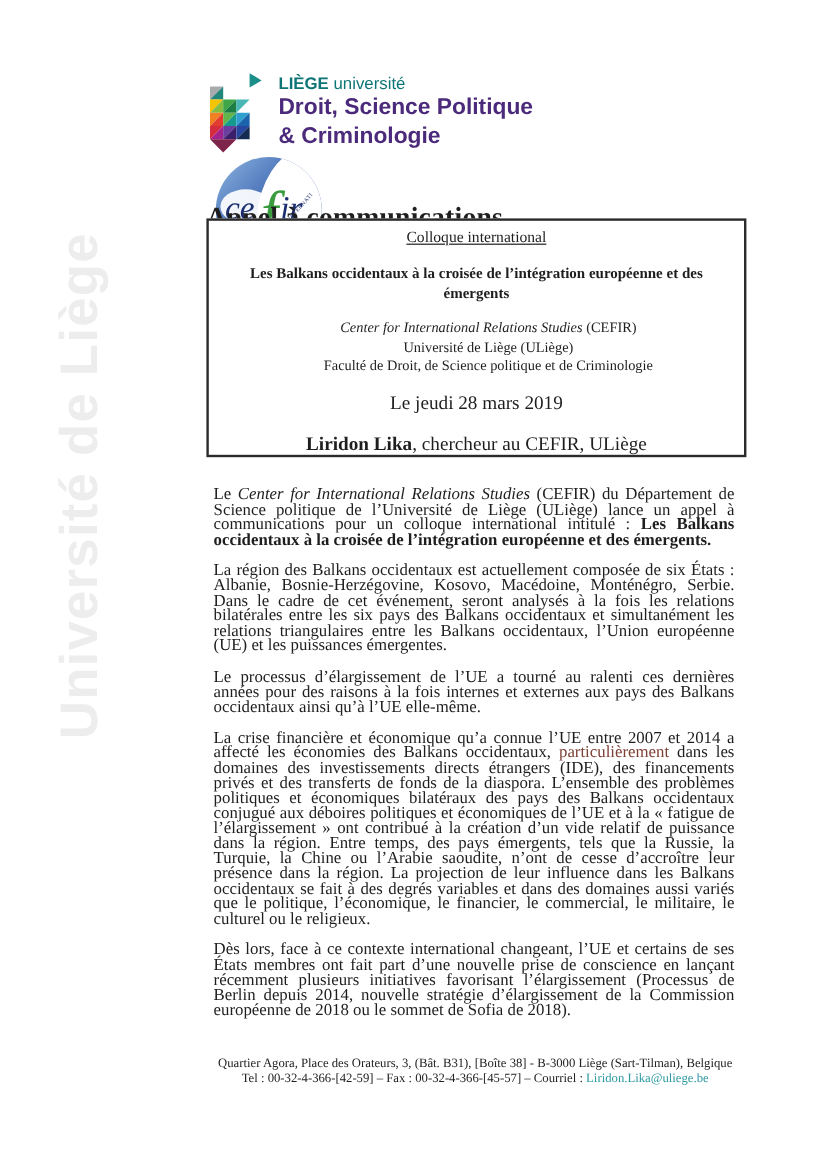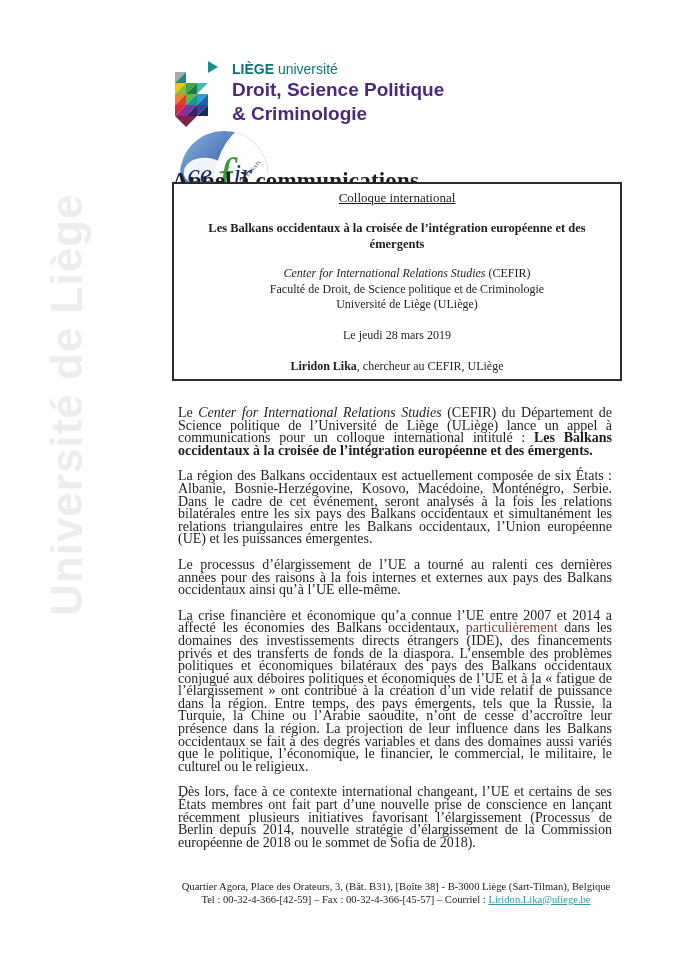--- a/index.html
+++ b/index.html
@@ -26,33 +26,33 @@
     font-size:23px;font-weight:bold;letter-spacing:0.2px;
   }
   .head-box{
     position:absolute;top:182px;left:172px;width:446px;height:189px;
     border:2px solid #2b2b2b;text-align:center;background:#fff;
     padding-top:6px;box-sizing:content-box;
   }
   .box-subtitle{font-size:13px;text-decoration:underline;}
   .box-heading{font-size:12.5px;font-weight:bold;line-height:16px;margin-top:14px;padding:0 6px;}
   .box-org{font-size:12px;line-height:15.5px;margin-top:14px;margin-left:20px;}
-  .box-date{font-size:12px;margin-top:15px;}
-  .box-author{font-size:12px;margin-top:16px;}
+  .box-date{font-size:16px;margin-top:15px;}
+  .box-author{font-size:16px;margin-top:16px;}
   .content{
     position:absolute;top:407px;left:178px;width:434px;
     font-size:14px;line-height:12.6px;text-align:justify;
   }
   .content p{margin:0 0 13px 0;}
   .tinted{color:#7d4035;}
   .footer{
     position:absolute;top:881px;left:152px;width:488px;text-align:center;
     font-size:10.6px;line-height:12.6px;color:#222;
   }
-  .email-link{color:#2d9aa3;text-decoration:underline;cursor:pointer;}
+  .email-link{color:#2d9aa3;cursor:pointer;}
 </style>
 </head>
 <body>
 
 <div class="watermark">Université de Liège</div>
 
 <div class="header">
   <div class="uliege">
     <svg viewBox="0 0 50 66" aria-hidden="true">
       <polygon points="33,0 43,6 33,12" fill="#1b8e8a"></polygon>
@@ -111,22 +111,22 @@
   </div>
 </div>
 
 <div class="doc-title">Appel à communications</div>
 
 <div class="head-box">
   <div class="box-subtitle">Colloque international</div>
   <div class="box-heading">Les Balkans occidentaux à la croisée de l’intégration européenne et des émergents</div>
   <div class="box-org">
     <div><i>Center for International Relations Studies</i><span> (CEFIR)</span></div>
+    <div>Université de Liège (ULiège)</div>
     <div>Faculté de Droit, de Science politique et de Criminologie</div>
-    <div>Université de Liège (ULiège)</div>
   </div>
   <div class="box-date">Le jeudi 28 mars 2019</div>
   <div class="box-author"><b>Liridon Lika</b><span>, chercheur au CEFIR, ULiège</span></div>
 </div>
 
 <div class="content">
   <p><span>Le </span><i>Center for International Relations Studies</i><span> (CEFIR) du Département de Science politique de l’Université de Liège (ULiège) lance un appel à communications pour un colloque international intitulé : </span><b>Les Balkans occidentaux à la croisée de l’intégration européenne et des émergents.</b></p>
   <p>La région des Balkans occidentaux est actuellement composée de six États : Albanie, Bosnie-Herzégovine, Kosovo, Macédoine, Monténégro, Serbie. Dans le cadre de cet événement, seront analysés à la fois les relations bilatérales entre les six pays des Balkans occidentaux et simultanément les relations triangulaires entre les Balkans occidentaux, l’Union européenne (UE) et les puissances émergentes.</p>
   <p>Le processus d’élargissement de l’UE a tourné au ralenti ces dernières années pour des raisons à la fois internes et externes aux pays des Balkans occidentaux ainsi qu’à l’UE elle-même.</p>
   <p><span>La crise financière et économique qu’a connue l’UE entre 2007 et 2014 a affecté les économies des Balkans occidentaux, </span><span class="tinted">particulièrement</span><span> dans les domaines des investissements directs étrangers (IDE), des financements privés et des transferts de fonds de la diaspora. L’ensemble des problèmes politiques et économiques bilatéraux des pays des Balkans occidentaux conjugué aux déboires politiques et économiques de l’UE et à la « fatigue de l’élargissement » ont contribué à la création d’un vide relatif de puissance dans la région. Entre temps, des pays émergents, tels que la Russie, la Turquie, la Chine ou l’Arabie saoudite, n’ont de cesse d’accroître leur présence dans la région. La projection de leur influence dans les Balkans occidentaux se fait à des degrés variables et dans des domaines aussi variés que le politique, l’économique, le financier, le commercial, le militaire, le culturel ou le religieux.</span></p>

